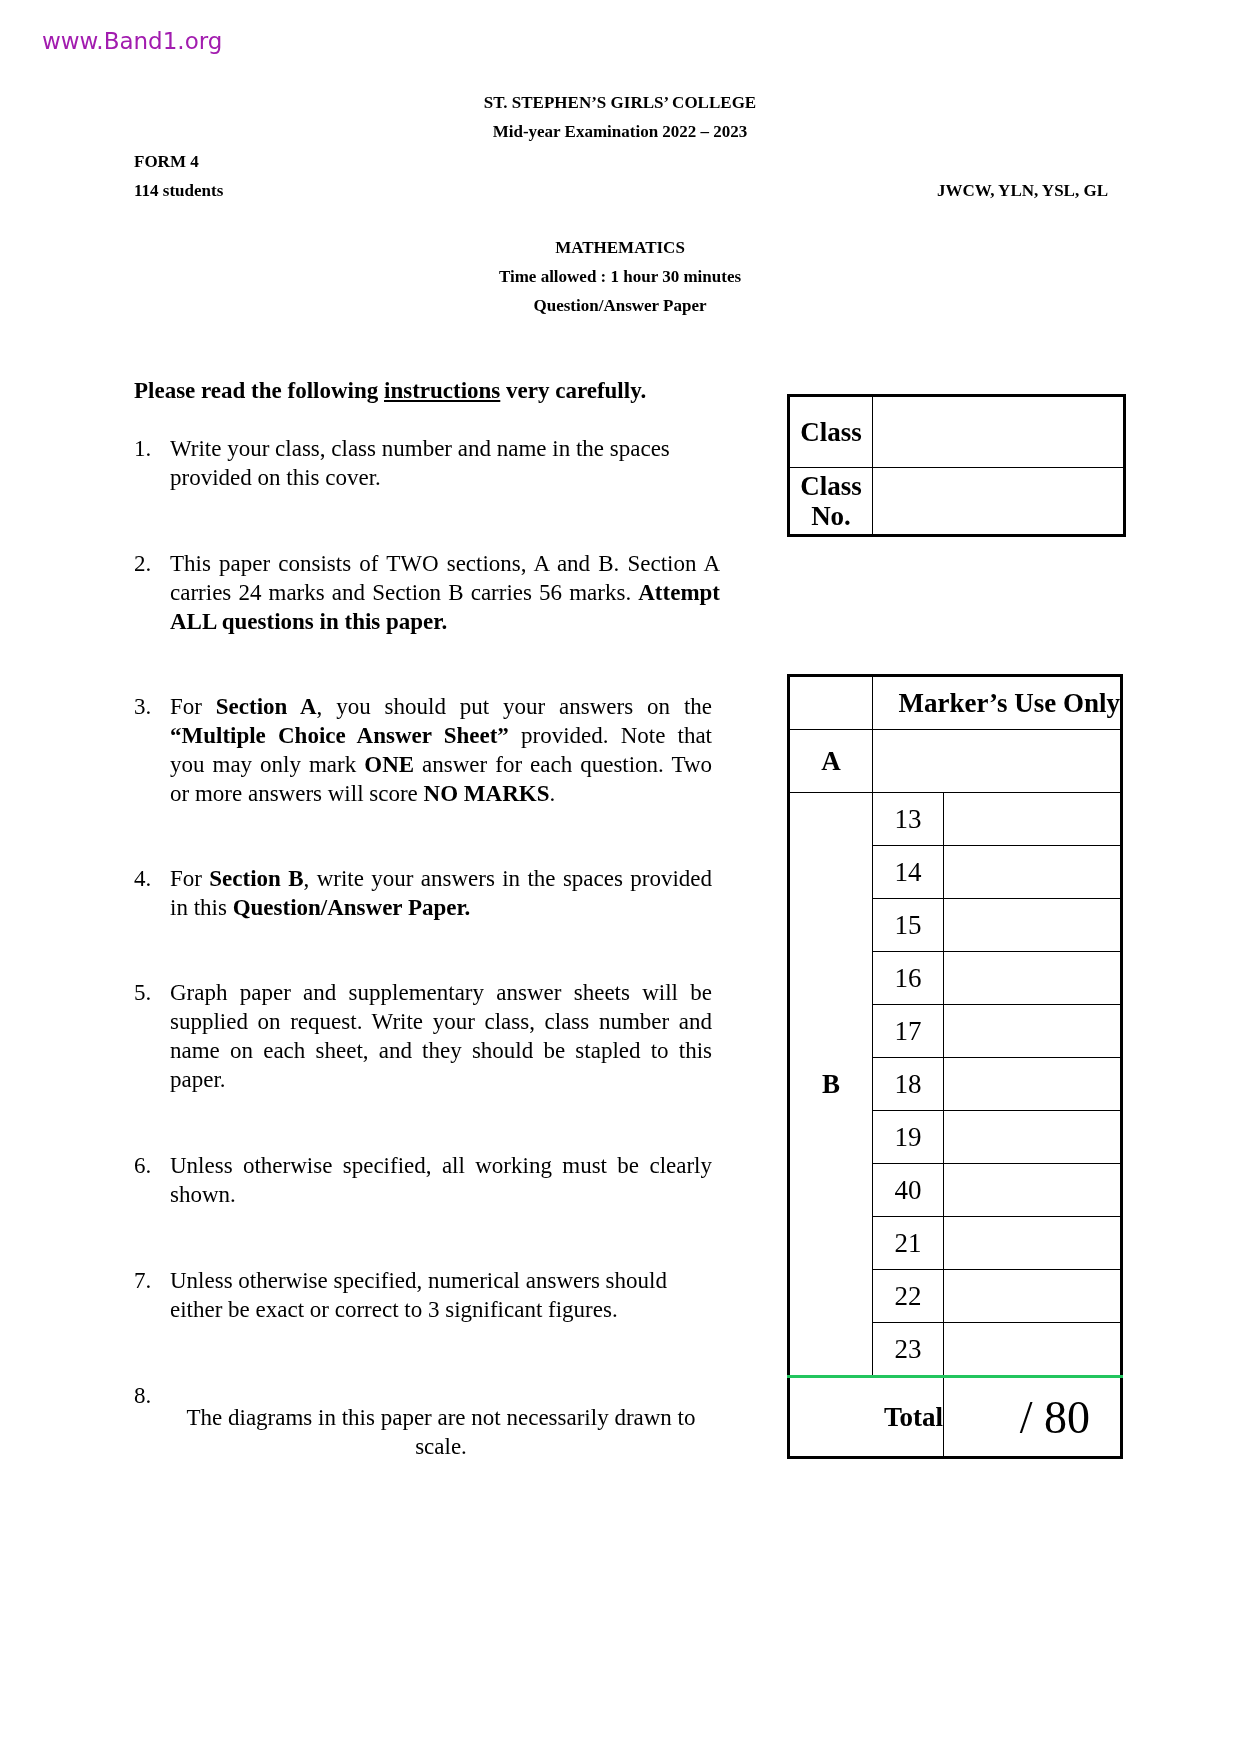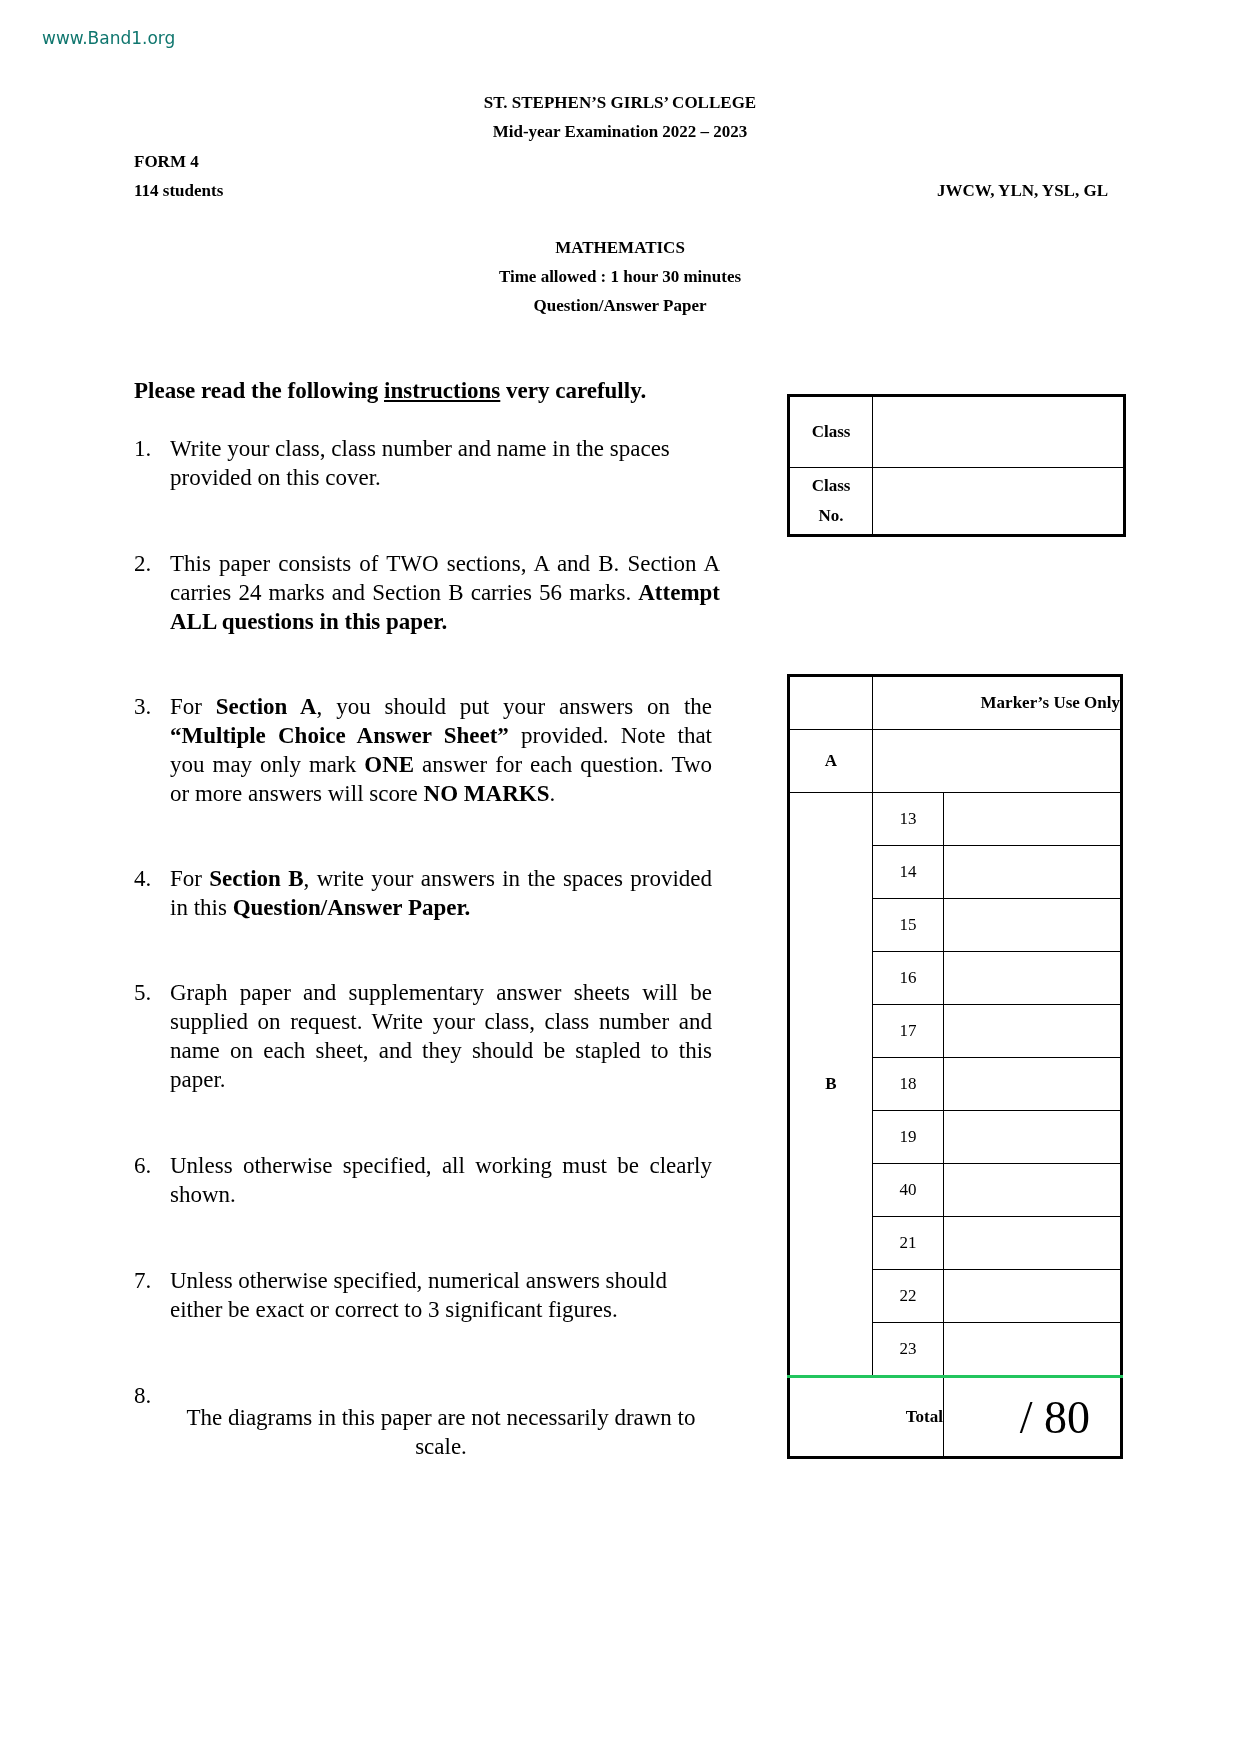--- a/index.html
+++ b/index.html
@@ -1,28 +1,28 @@
 <!DOCTYPE html>
 <html><head>
 <meta charset="utf-8">
 <style>
   html, body { margin:0; padding:0; background:#ffffff; }
   body { width:1240px; height:1754px; position:relative; overflow:hidden; color:#000; font-family:"Liberation Serif", serif; }
-  .watermark { position:absolute; left:42px; top:28px; font-family:"DejaVu Sans", sans-serif; font-size:17px; color:#0f766e; }
+  .watermark { position:absolute; left:42px; top:28px; font-family:"DejaVu Sans", sans-serif; font-size:23px; color:#a21caf; }
   .abs { position:absolute; }
   .bold { font-weight:bold; }
   .center { text-align:center; }
   .hdr { font-size:17px; font-weight:bold; line-height:29px; }
   .instr-head { position:absolute; left:134px; top:378px; font-size:23px; font-weight:bold; }
   .instr-head u { text-decoration:underline; }
   .item { position:absolute; left:134px; width:578px; font-size:23px; line-height:29px; }
   .item .num { position:absolute; left:0; top:0; }
   .item .txt { margin-left:36px; text-align:justify; }
   table { border-collapse:collapse; position:absolute; }
-  td { border:1.5px solid #000; padding:0; font-size:17px; }
+  td { border:1.5px solid #000; padding:0; font-size:27px; }
   .idtab { left:787px; top:394px; border:3px solid #000; }
   .idtab td.lbl { width:82px; text-align:center; font-weight:bold; line-height:30px; }
   .idtab td.val { width:250px; }
   .mtab { left:787px; top:674px; border:3px solid #000; }
   .mtab td { height:52px;text-align:right; }
   .mtab .sec { width:82px; text-align:center; font-weight:bold; }
   .mtab .q { width:70px; text-align:center; }
   .mtab .sc { width:176px; }
   .mtab .totrow td { border-top:3px solid #22c55e; height:78px; }
   .total-val { font-size:46px; text-align:right; padding-right:30px !important; }

